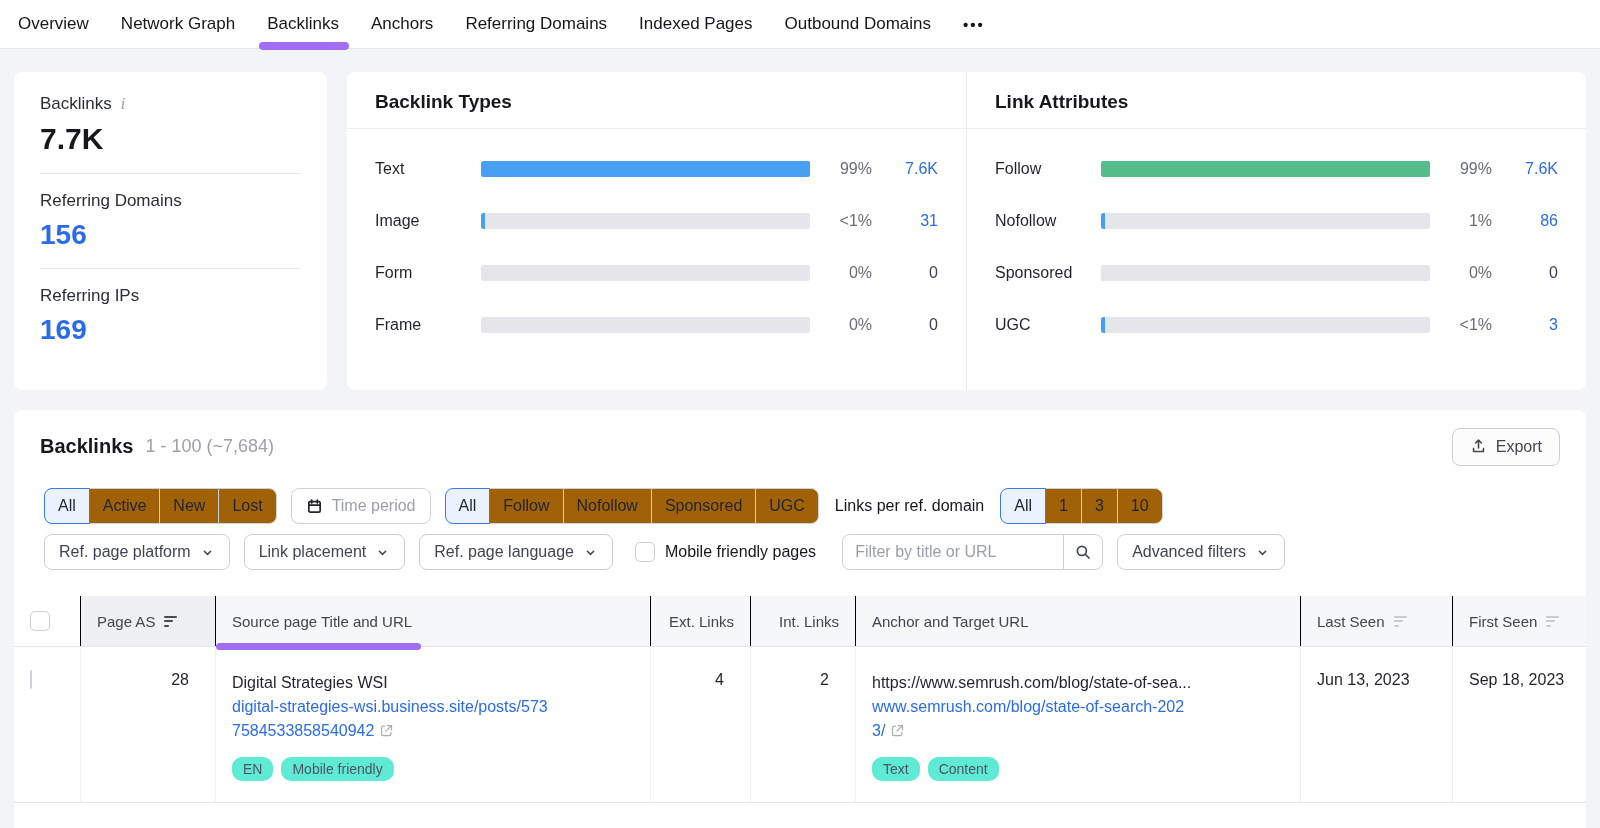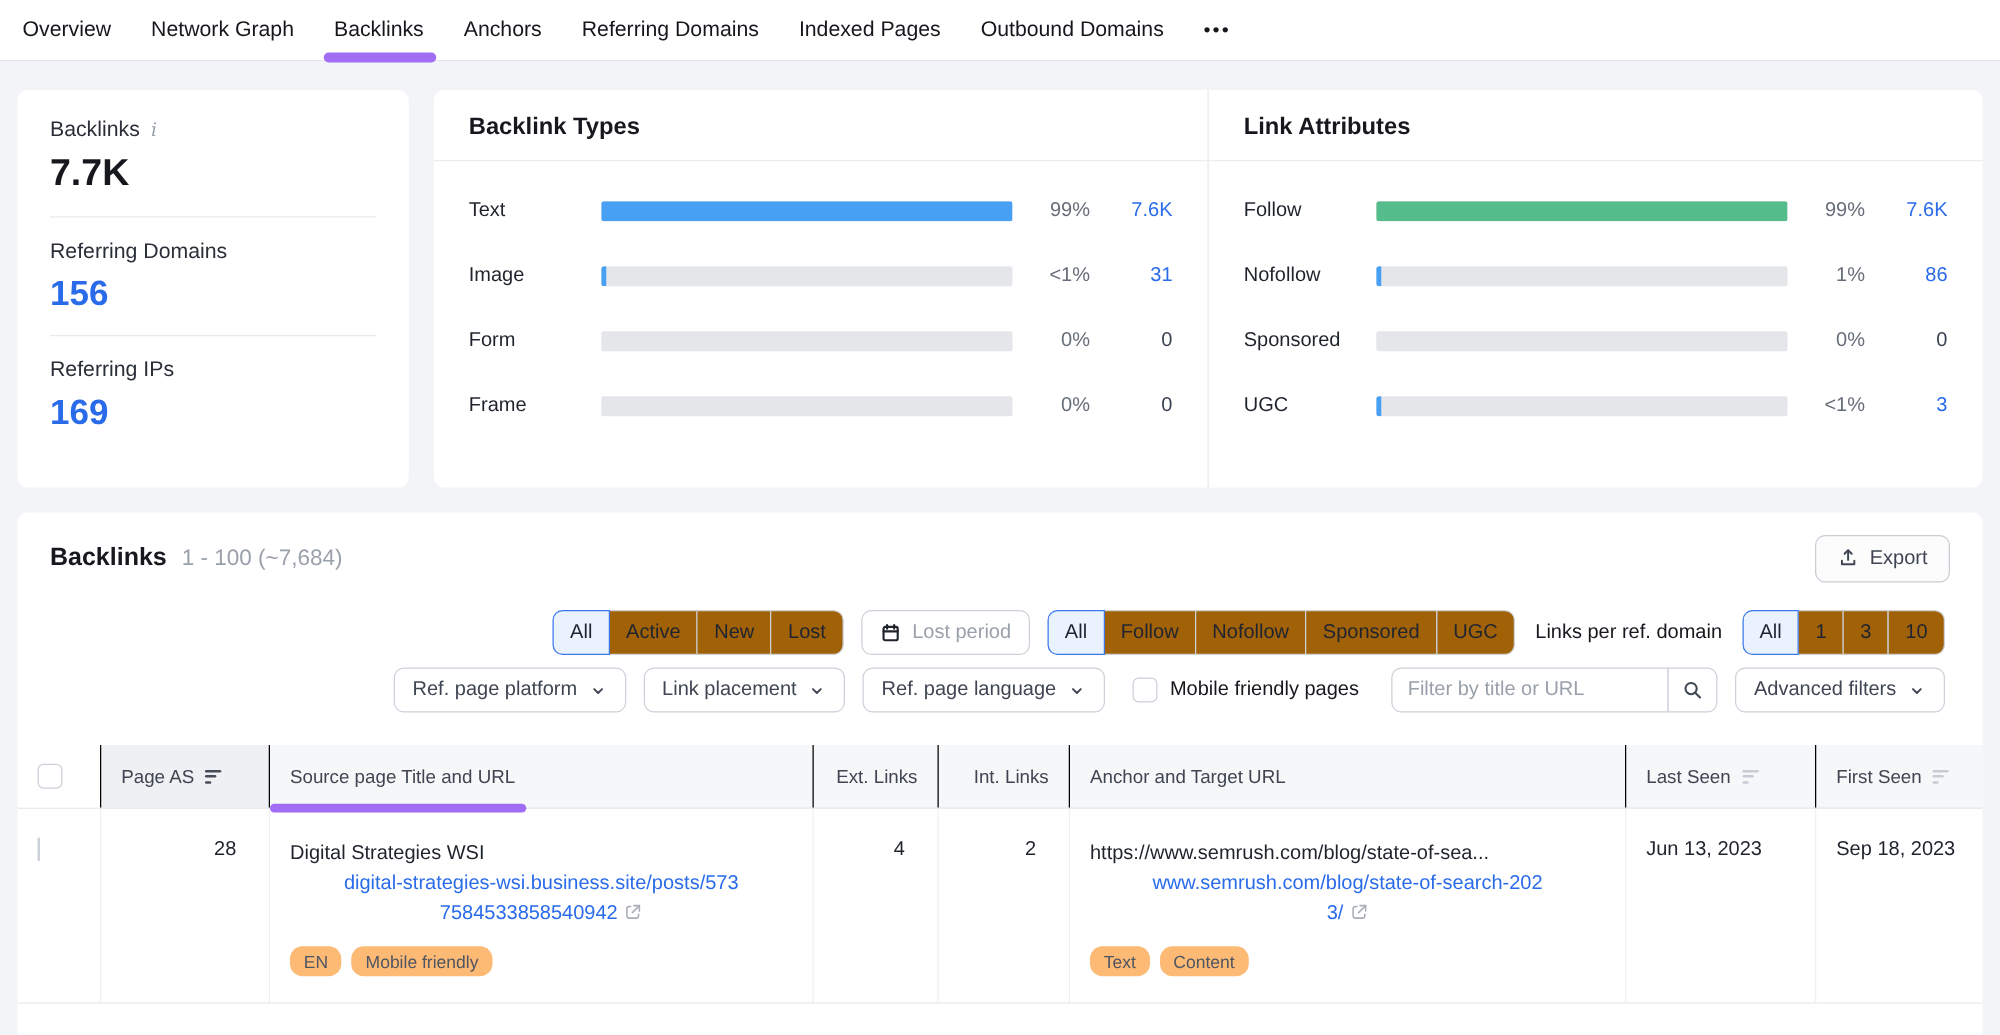--- a/index.html
+++ b/index.html
@@ -36,21 +36,21 @@
   .bar-count { flex:0 0 56px; text-align:right; font-size:16px; text-decoration:none; cursor:pointer; }
 
   
   .table-card { margin:20px 14px 0 14px; background:#fff; border-radius:8px 8px 0 0; height:418px; overflow:hidden; }
   .table-head { display:flex; align-items:center; padding:15px 26px 0 26px; height:58px; }
   .table-title { font-size:20px; font-weight:700; color:#16181d; }
   .table-range { font-size:18px; color:#9ba1ac; margin-left:12px; }
   .export-btn { margin-left:auto; height:38px; display:flex; align-items:center; gap:9px; border:1px solid #c9cdd4; border-radius:8px; background:#fcfcfd; padding:0 17px; font-size:16px; color:#3f4552; cursor:pointer; }
 
   .filters { padding:20px 30px 0 30px; }
-  .frow { display:flex; align-items:center; gap:14px;justify-content:flex-end; }
+  .frow { display:flex; align-items:center; gap:14px; }
   .frow + .frow { margin-top:10px; }
   .seg { display:flex; }
   .seg-btn { height:36px; padding:0 13px; border:1px solid #cdd1d9; background:#a16207; font-size:16px; color:#1f2430; display:flex; align-items:center; margin-left:-1px; cursor:pointer; position:relative; }
   .seg-btn:first-child { border-radius:8px 0 0 8px; margin-left:0; }
   .seg-btn:last-child { border-radius:0 8px 8px 0; }
   .seg-btn.sel { border-color:#3b79ea; background:#eaf2fe; z-index:1; }
   .btn { height:36px; border:1px solid #cdd1d9; border-radius:8px; background:#fff; display:flex; align-items:center; gap:9px; padding:0 14px; font-size:16px; color:#3f4552; cursor:pointer; }
   .btn .ph { color:#9aa0ab; }
   .flabel { font-size:16px; color:#16181d; margin:0 2px; }
   .cb { width:20px; height:20px; border:1.5px solid #ccd0d8; border-radius:5px; background:#fff; cursor:pointer; flex:none; }
@@ -73,23 +73,23 @@
   .sort i { display:block; height:2px; background:#454b57; border-radius:1px; }
   .sort i:nth-child(1){ width:13px; } .sort i:nth-child(2){ width:9px; } .sort i:nth-child(3){ width:5px; }
   .sort.light i { background:#c7cbd3; }
   .col-hl { position:absolute; left:0; bottom:-4px; width:205px; height:7px; border-radius:4px; z-index:2; }
 
   .tbody-row { border-bottom:1px solid #e4e6ea; height:156px; }
   .td { padding:24px 16px 0 16px; font-size:16px; color:#1f232b; }
   .td + .td { border-left:1px solid #eef0f3; }
   .td.num { padding-right:26px; }
   .link { color:#2a6bea; text-decoration:none; cursor:pointer; display:inline; }
-  .urlline { line-height:1.5; word-break:break-all;text-align:center; }
+  .urlline { line-height:1.5; word-break:break-all; }
   .pills { display:flex; gap:8px; margin-top:12px; }
-  .pill { background:#fdba74; border-radius:10px; padding:4px 11px; font-size:14px; color:#4f5562; white-space:nowrap; }
+  .pill { background:#5eead4; border-radius:10px; padding:4px 11px; font-size:14px; color:#4f5562; white-space:nowrap; }
   .ext-ic { display:inline-block; vertical-align:-2px; margin-left:5px; cursor:pointer; }
   .next-row-sliver { height:16px; background:#fff; }
 </style>
 </head>
 <body>
 
 <nav class="topnav">
   <span class="nav-item">Overview</span>
   <span class="nav-item">Network Graph</span>
   <span class="nav-item"><span>Backlinks</span><span class="hl" style="background: rgb(160, 109, 244);"></span></span>
@@ -221,21 +221,21 @@
         <button class="seg-btn">New</button>
         <button class="seg-btn">Lost</button>
       </div>
       <button class="btn">
         <svg width="17" height="17" viewBox="0 0 24 24" fill="none" stroke="#1f232b" stroke-width="2.4" stroke-linecap="round">
             <rect x="4" y="5" width="16" height="15" rx="2"></rect>
             <line x1="8" y1="3" x2="8" y2="7"></line>
             <line x1="16" y1="3" x2="16" y2="7"></line>
             <line x1="4" y1="10" x2="20" y2="10"></line>
           </svg>
-        <span class="ph">Lost period</span>
+        <span class="ph">Time period</span>
       </button>
       <div class="seg">
         <button class="seg-btn sel">All</button>
         <button class="seg-btn">Follow</button>
         <button class="seg-btn">Nofollow</button>
         <button class="seg-btn">Sponsored</button>
         <button class="seg-btn">UGC</button>
       </div>
       <span class="flabel">Links per ref. domain</span>
       <div class="seg">

